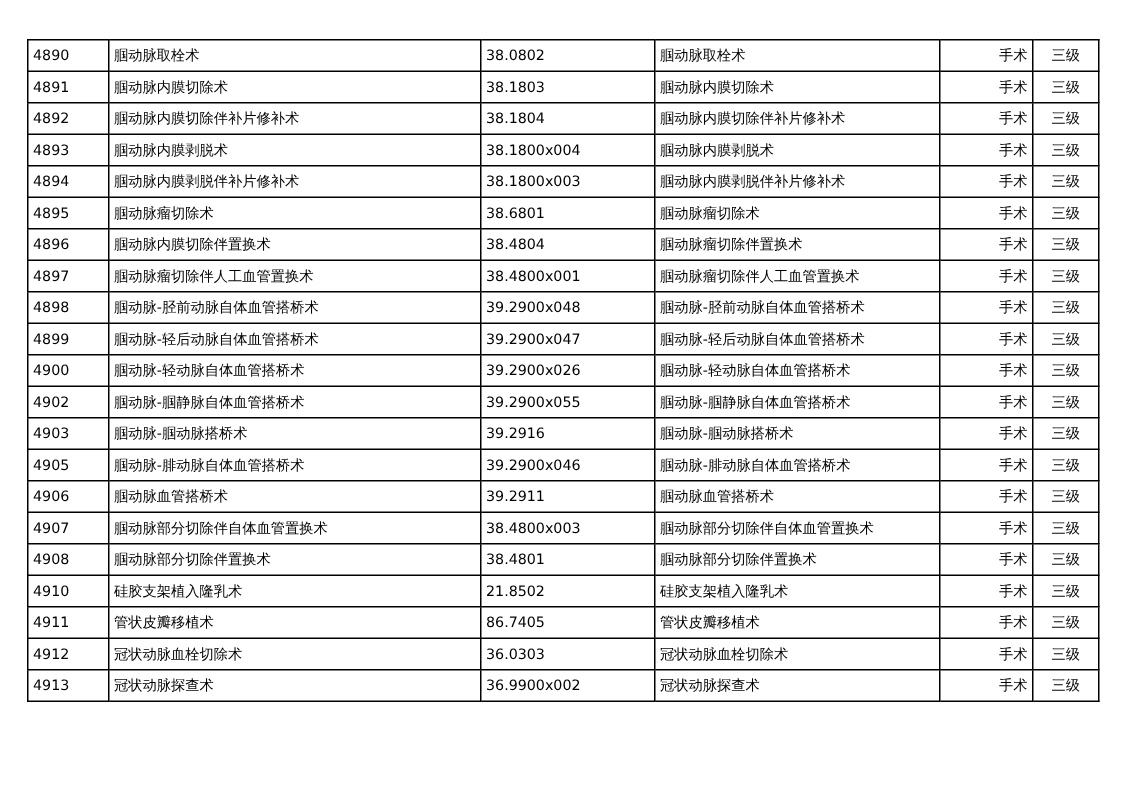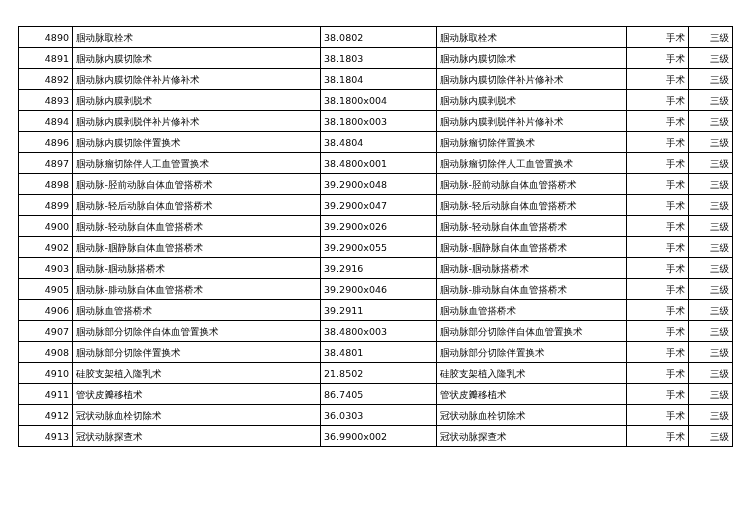--- a/index.html
+++ b/index.html
@@ -37,26 +37,26 @@
     white-space: nowrap;
     overflow: hidden;
   }
   col.c-code   { width: 54px; }
   col.c-name   { width: 248px; }
   col.c-icd    { width: 116px; }
   col.c-opname { width: 190px; }
   col.c-type   { width: 62px; }
   col.c-level  { width: 44px; }
 
-  td.code   { text-align: right; }
+  td.code   { text-align: left; }
   td.name   { text-align: left; }
   td.icd    { text-align: left; }
   td.opname { text-align: left; }
   td.type   { text-align: right; }
-  td.level  { text-align: right; }
+  td.level  { text-align: center; }
 </style>
 </head>
 <body>
 
 <div id="page">
   <table class="grid">
     <colgroup>
       <col class="c-code">
       <col class="c-name">
       <col class="c-icd">
@@ -99,20 +99,28 @@
         </tr>
         <tr>
           <td class="code">4894</td>
           <td class="name">腘动脉内膜剥脱伴补片修补术</td>
           <td class="icd">38.1800x003</td>
           <td class="opname">腘动脉内膜剥脱伴补片修补术</td>
           <td class="type">手术</td>
           <td class="level">三级</td>
         </tr>
         <tr>
+          <td class="code">4895</td>
+          <td class="name">腘动脉瘤切除术</td>
+          <td class="icd">38.6801</td>
+          <td class="opname">腘动脉瘤切除术</td>
+          <td class="type">手术</td>
+          <td class="level">三级</td>
+        </tr>
+        <tr>
           <td class="code">4896</td>
           <td class="name">腘动脉内膜切除伴置换术</td>
           <td class="icd">38.4804</td>
           <td class="opname">腘动脉瘤切除伴置换术</td>
           <td class="type">手术</td>
           <td class="level">三级</td>
         </tr>
         <tr>
           <td class="code">4897</td>
           <td class="name">腘动脉瘤切除伴人工血管置换术</td>

